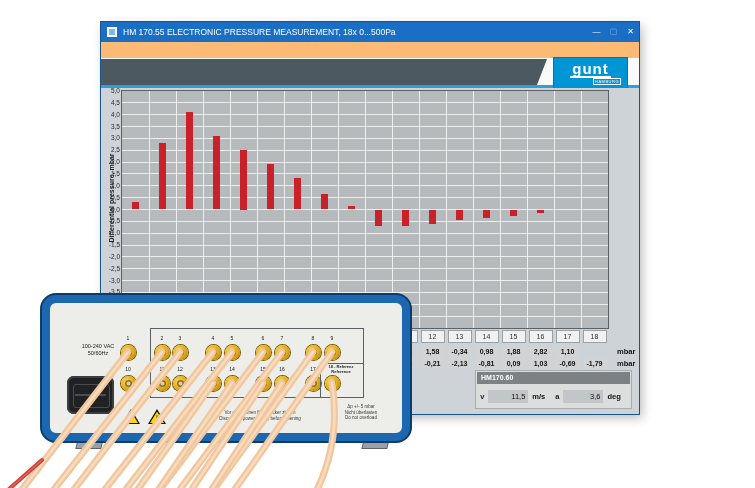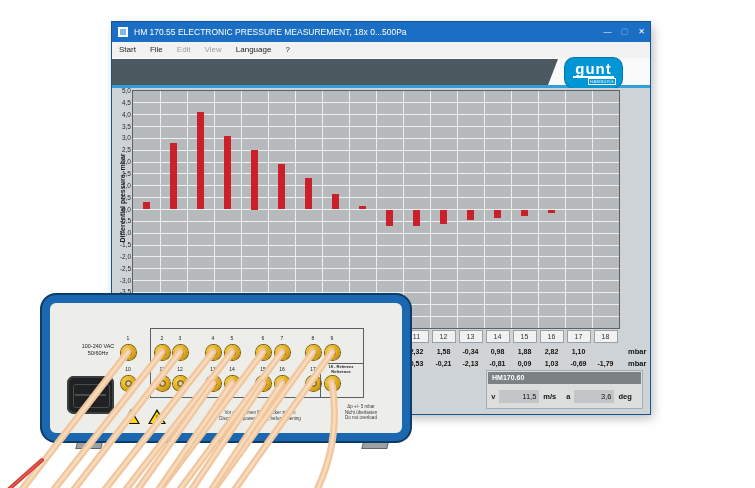--- a/index.html
+++ b/index.html
@@ -1,34 +1,34 @@
 <!DOCTYPE html>
 <html><head>
 <meta charset="utf-8">
 <style>
   html,body{margin:0;padding:0;background:#fff;font-family:"Liberation Sans",sans-serif;}
   #stage{position:relative;width:755px;height:488px;overflow:hidden;background:#fff;}
 
   
-  #appwin{position:absolute;left:112px;top:22px;width:538px;height:392px;z-index:1;
+  #appwin{position:absolute;left:101px;top:22px;width:538px;height:392px;z-index:1;
           box-shadow:0 0 0 1px #15568f,3px 4px 10px rgba(0,0,0,.28);background:#fdba74;}
   .titlebar{position:absolute;left:0;top:0;width:538px;height:20px;background:#1a6fc4;display:flex;align-items:center;}
   .appicon{width:10px;height:10px;margin:0 6px 0 6px;background:#7db9e8;box-shadow:inset 0 0 0 2px #fff;flex:0 0 auto;}
   .wtitle{color:#fff;font-size:8.5px;white-space:nowrap;flex:1 1 auto;}
   .winbtn{width:17px;height:20px;line-height:20px;text-align:center;color:#fff;font-size:8px;flex:0 0 auto;}
   .winbtn.max{opacity:.45;}
   .menubar{position:absolute;left:0;top:20px;width:538px;height:16px;background:#f2f2f2;display:flex;align-items:center;font-size:8px;color:#1c1c1c;}
   .menuitem{padding:0 7px;line-height:16px;}
   .menuitem.disabled{color:#9d9d9d;}
   .banner{position:absolute;left:0;top:36px;width:538px;height:30px;background:#fafafa;}
   .banner-dark{position:absolute;left:0;top:1px;width:446px;height:26px;background:#4c5960;
                clip-path:polygon(0 0,100% 0,436px 100%,0 100%);}
   .banner-line{position:absolute;left:0;top:27px;width:538px;height:3px;background:#2e9fd9;}
-  .logo{position:absolute;left:453px;top:0;width:57px;height:30px;background:#0096d6;box-shadow:0 0 0 1px #0077ac;
-        display:flex;flex-direction:column;align-items:center;justify-content:center;border-radius:9px;}
+  .logo{position:absolute;left:453px;top:0;width:73px;height:30px;background:#0096d6;box-shadow:0 0 0 1px #0077ac;
+        display:flex;flex-direction:column;align-items:center;justify-content:center;}
   .logo-text{color:#fff;font-weight:800;font-size:15px;line-height:14px;letter-spacing:1px;border-bottom:2px solid #fff;padding:0 2px;}
   .logo-sub{color:#fff;font-size:4px;letter-spacing:.5px;align-self:flex-end;margin-right:6px;border:.5px solid #fff;padding:0 1px;}
 
   .content{position:absolute;left:0;top:66px;width:538px;height:326px;background:#cdd3d7;}
   #plot{position:absolute;left:21px;top:3px;width:486px;height:237px;background:#b6babd;box-shadow:0 0 0 1px #5c6165;}
   .gridh,.gridv{position:absolute;background:rgba(255,255,255,.75);}
   .gridh{left:0;width:486px;height:1px;}
   .gridv{top:0;height:237px;width:1px;}
   .bar{position:absolute;width:7px;background:#c9202a;}
   .ytick{position:absolute;width:18px;text-align:right;font-size:6.5px;color:#2a2a2a;line-height:8px;}
@@ -77,28 +77,20 @@
 <div id="stage">
 
   <div id="appwin">
     <div class="titlebar">
       <span class="appicon"></span>
       <span class="wtitle">HM 170.55 ELECTRONIC PRESSURE MEASUREMENT, 18x 0...500Pa</span>
       <span class="winbtn min">—</span>
       <span class="winbtn max">▢</span>
       <span class="winbtn cls">✕</span>
     </div>
-    <div class="menubar" id="menubar">
-        <div class="menuitem">Start</div>
-        <div class="menuitem">File</div>
-        <div class="menuitem disabled">Edit</div>
-        <div class="menuitem disabled">View</div>
-        <div class="menuitem">Language</div>
-        <div class="menuitem">?</div>
-      </div>
     <div class="banner">
       <div class="banner-dark"></div>
       <div class="banner-line"></div>
       <div class="logo">
         <span class="logo-text">gunt</span>
         <span class="logo-sub">HAMBURG</span>
       </div>
     </div>
 
     <div class="content">

